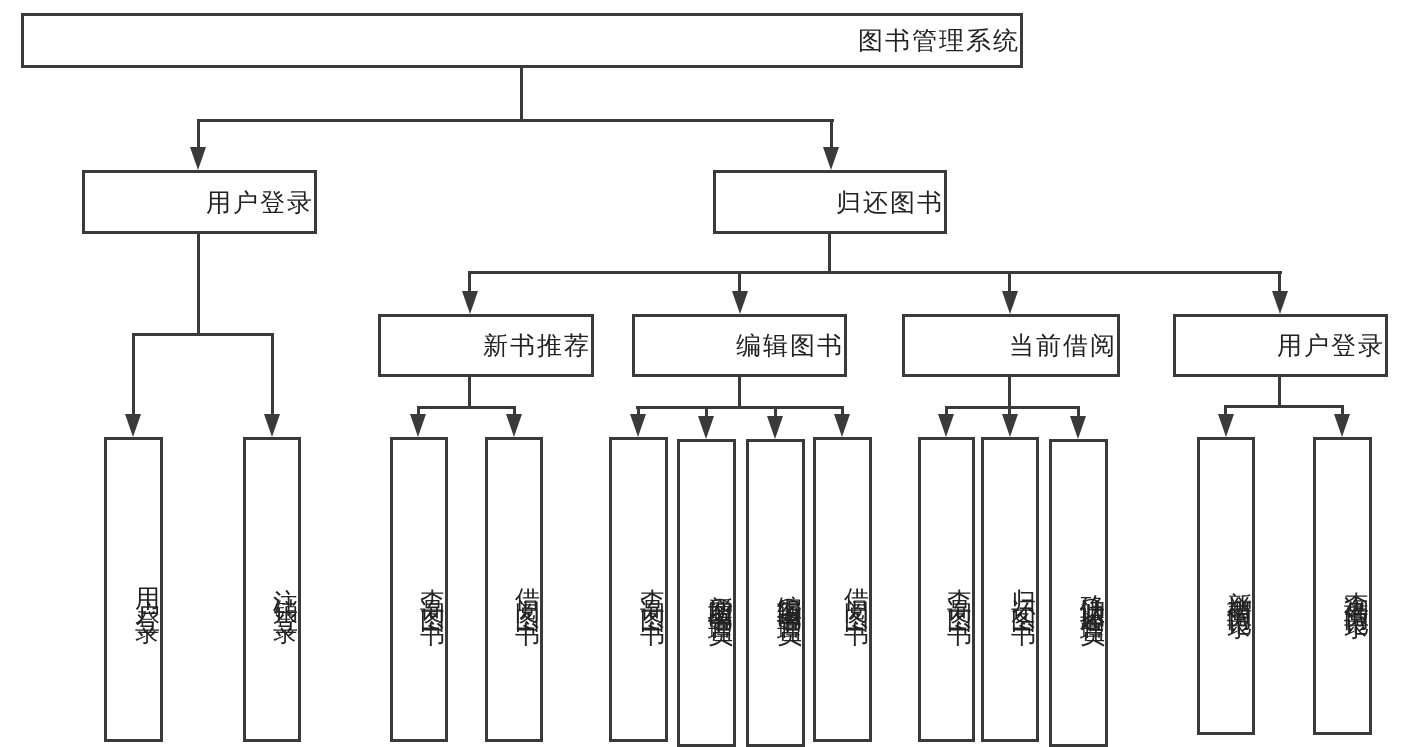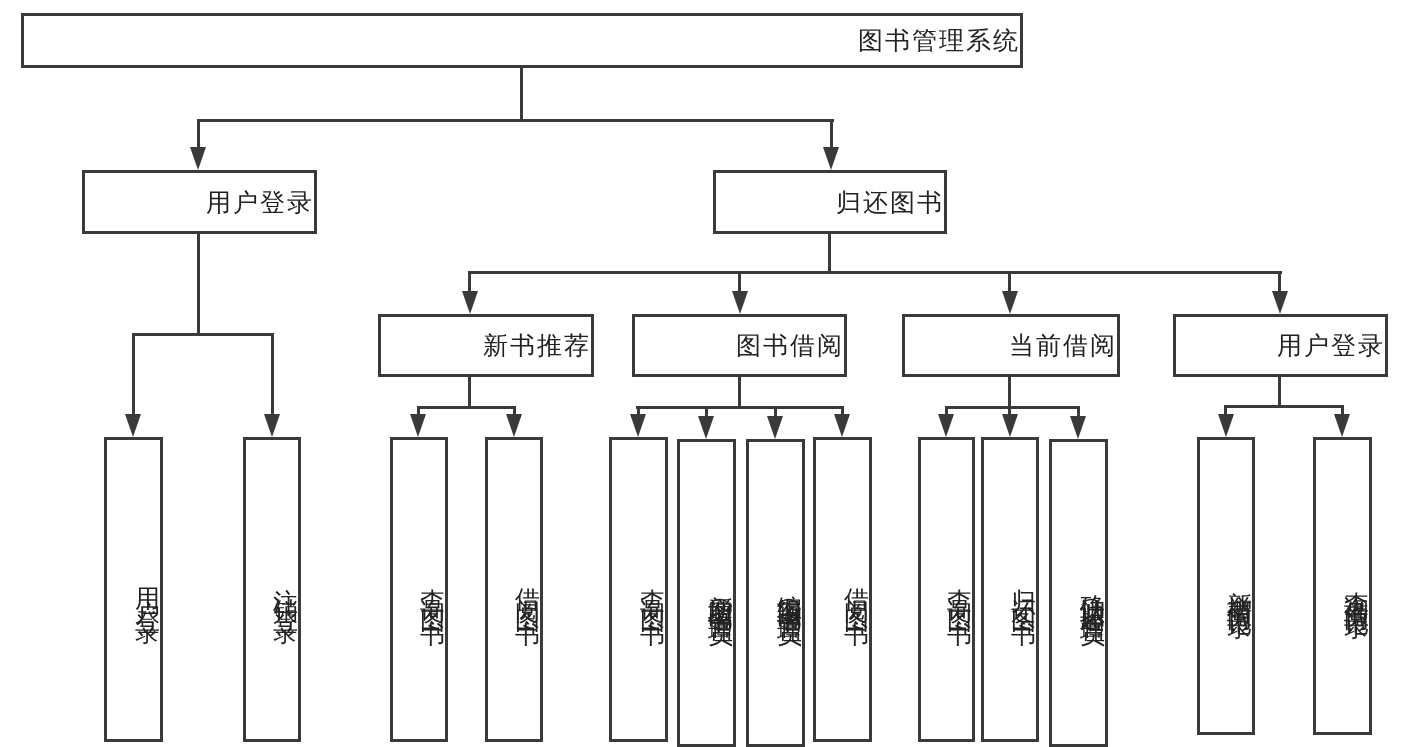--- a/index.html
+++ b/index.html
@@ -105,21 +105,21 @@
   <div class="arrow" style="left:732px; top:291px;"></div>
   <div class="line" style="left:1008px; top:271px; width:3px; height:23px;"></div>
   <div class="arrow" style="left:1002px; top:291px;"></div>
   <div class="line" style="left:1278px; top:271px; width:3px; height:23px;"></div>
   <div class="arrow" style="left:1272px; top:291px;"></div>
 
   <div class="node" style="left:362px; top:314px; width:216px; height:63px;margin-left:16px;">
     <span class="h-label">新书推荐</span>
   </div>
   <div class="node" style="left:632px; top:314px; width:215px; height:63px;">
-    <span class="h-label">图书借阅</span>
+    <span class="h-label">编辑图书</span>
   </div>
   <div class="node" style="left:902px; top:314px; width:218px; height:63px;">
     <span class="h-label">当前借阅</span>
   </div>
   <div class="node" style="left:1173px; top:314px; width:215px; height:63px;">
     <span class="h-label">用户登录</span>
   </div>
 
   <div class="line" style="left:468px; top:377px; width:3px; height:31px;"></div>
   <div class="line" style="left:417px; top:406px; width:99px; height:3px;"></div>

